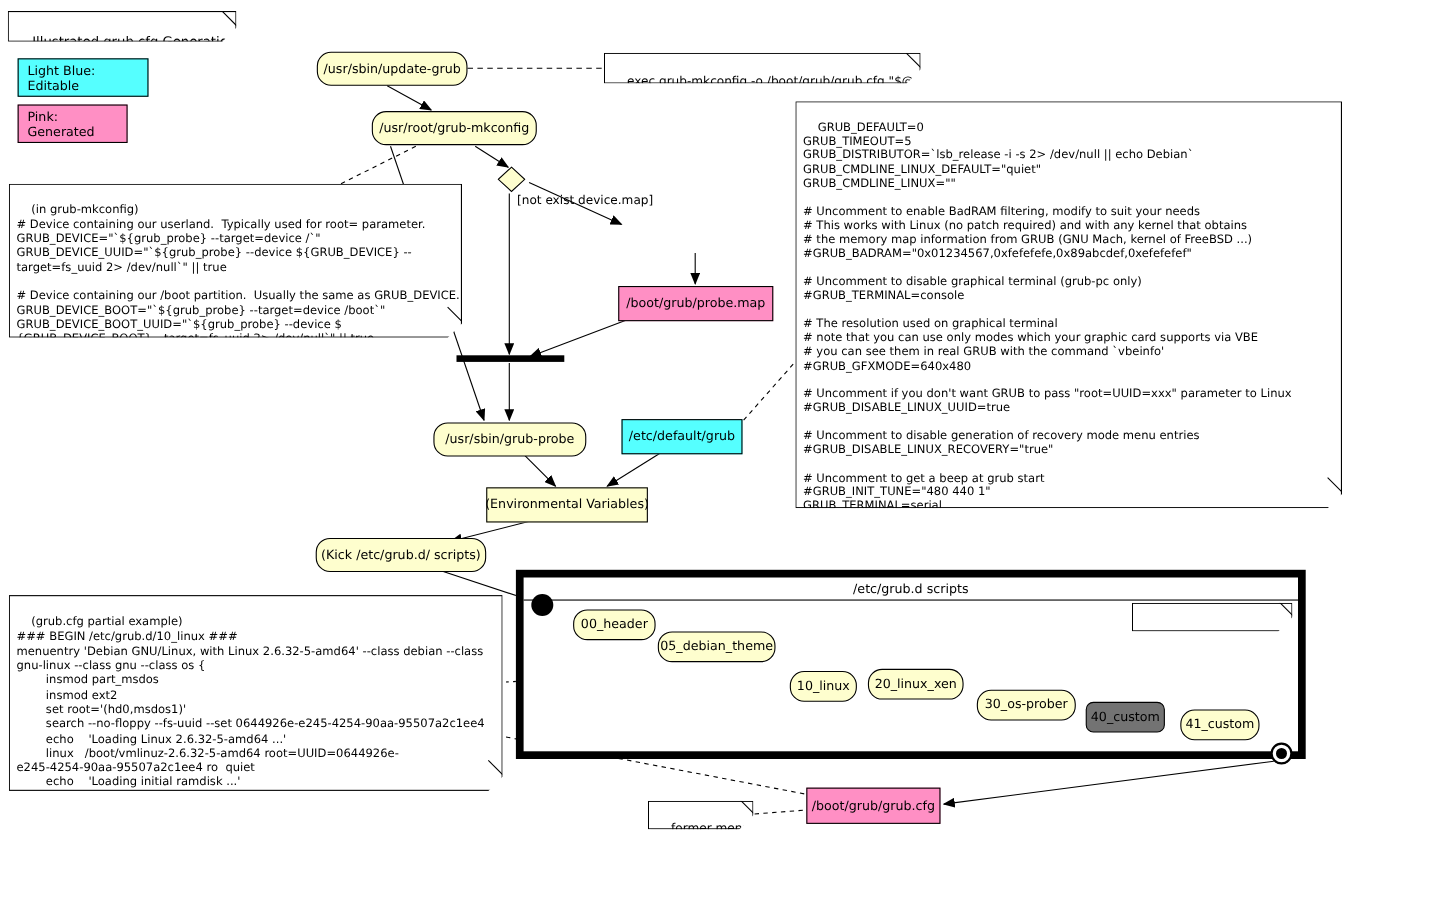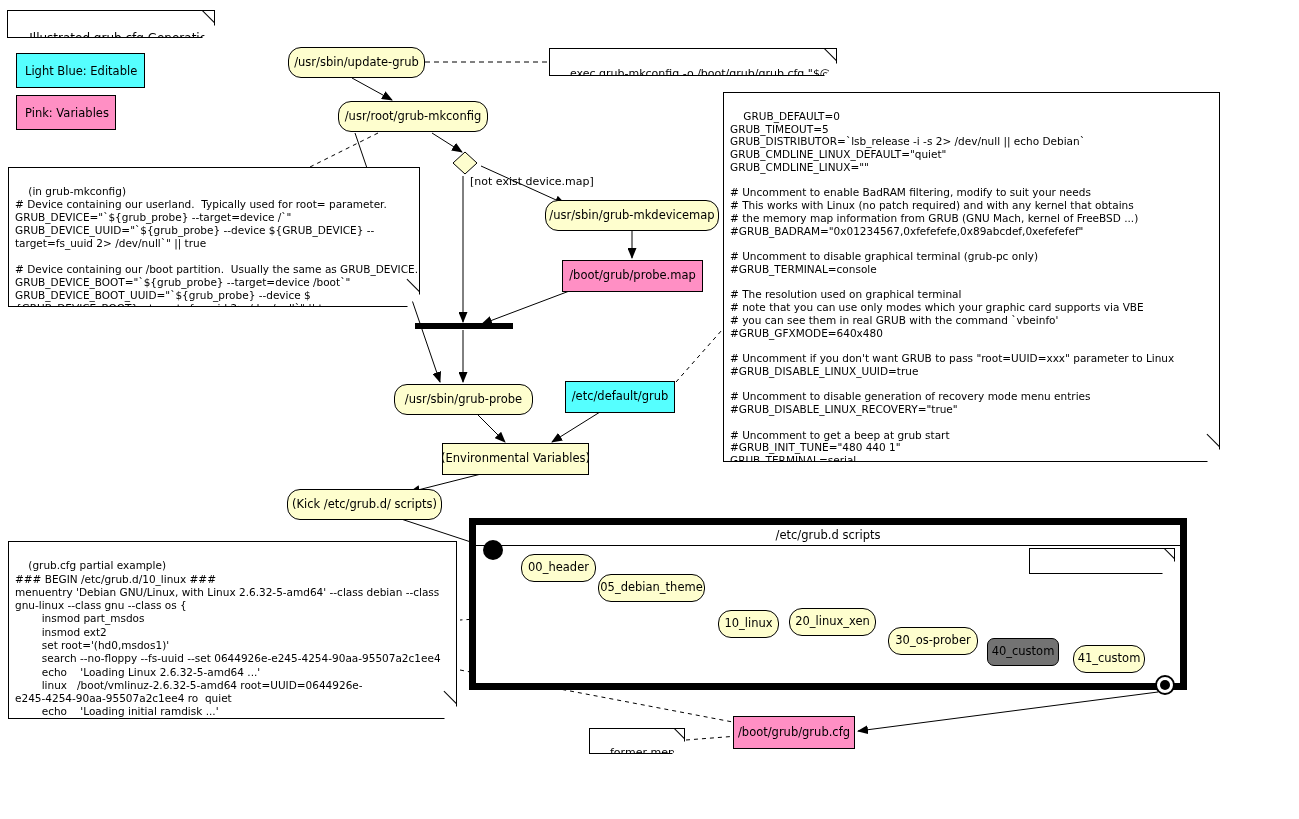--- a/index.html
+++ b/index.html
@@ -240,48 +240,45 @@
     <path d="M972,649 L988,655" stroke="#000" fill="none" stroke-width="1" marker-end="url(#ah)"></path>
     <path d="M1058,657 L1072,661" stroke="#000" fill="none" stroke-width="1" marker-end="url(#ah)"></path>
     <path d="M1146,672 L1155,681" stroke="#000" fill="none" stroke-width="1" marker-end="url(#ah)"></path>
   </svg>
 
   <div class="note fold" style="left:7px; top:10px; width:208px; height:28px; font-size:12px; padding-top:5px;">
     <span>Illustrated grub.cfg Generation</span>
     <span class="foldline"></span>
   </div>
 
-  <div class="legend-box" style="left:16px; top:53px; width:129px; height:35px; background:#55FFFF;">
+  <div class="legend-box" style="left:16px; top:53px; width:119px; height:35px; background:#55FFFF;">
     <span>Light Blue: Editable</span>
   </div>
   <div class="legend-box" style="left:16px; top:95px; width:100px; height:35px; background:#FF8FC4;">
-    <span>Pink: Variables</span>
+    <span>Pink: Generated</span>
   </div>
 
   <div class="node round" style="left:288px; top:47px; width:137px; height:31px;">
     <span>/usr/sbin/update-grub</span>
   </div>
 
   <div class="node round" style="left:338px; top:101px; width:150px; height:31px;">
     <span>/usr/root/grub-mkconfig</span>
   </div>
 
   <div class="diamond" style="left:452px; top:151px;">
     <svg width="26" height="24" viewBox="0 0 26 24">
       <polygon points="13,1 25,12 13,23 1,12" fill="#FEFECE" stroke="#000" stroke-width="1"></polygon>
     </svg>
   </div>
 
   <div class="edge-label" style="left:470px; top:175px;">
     <span>[not exist device.map]</span>
   </div>
 
-  <div class="node round" style="left:545px; top:200px; width:174px; height:31px;">
-    <span>/usr/sbin/grub-mkdevicemap</span>
-  </div>
 
   <div class="node rect-pink" style="left:562px; top:260px; width:141px; height:32px;">
     <span>/boot/grub/probe.map</span>
   </div>
 
   <div class="sync-bar" style="left:415px; top:323px; width:98px; height:6px;"></div>
 
   <div class="node round" style="left:394px; top:384px; width:139px; height:31px;">
     <span>/usr/sbin/grub-probe</span>
   </div>

